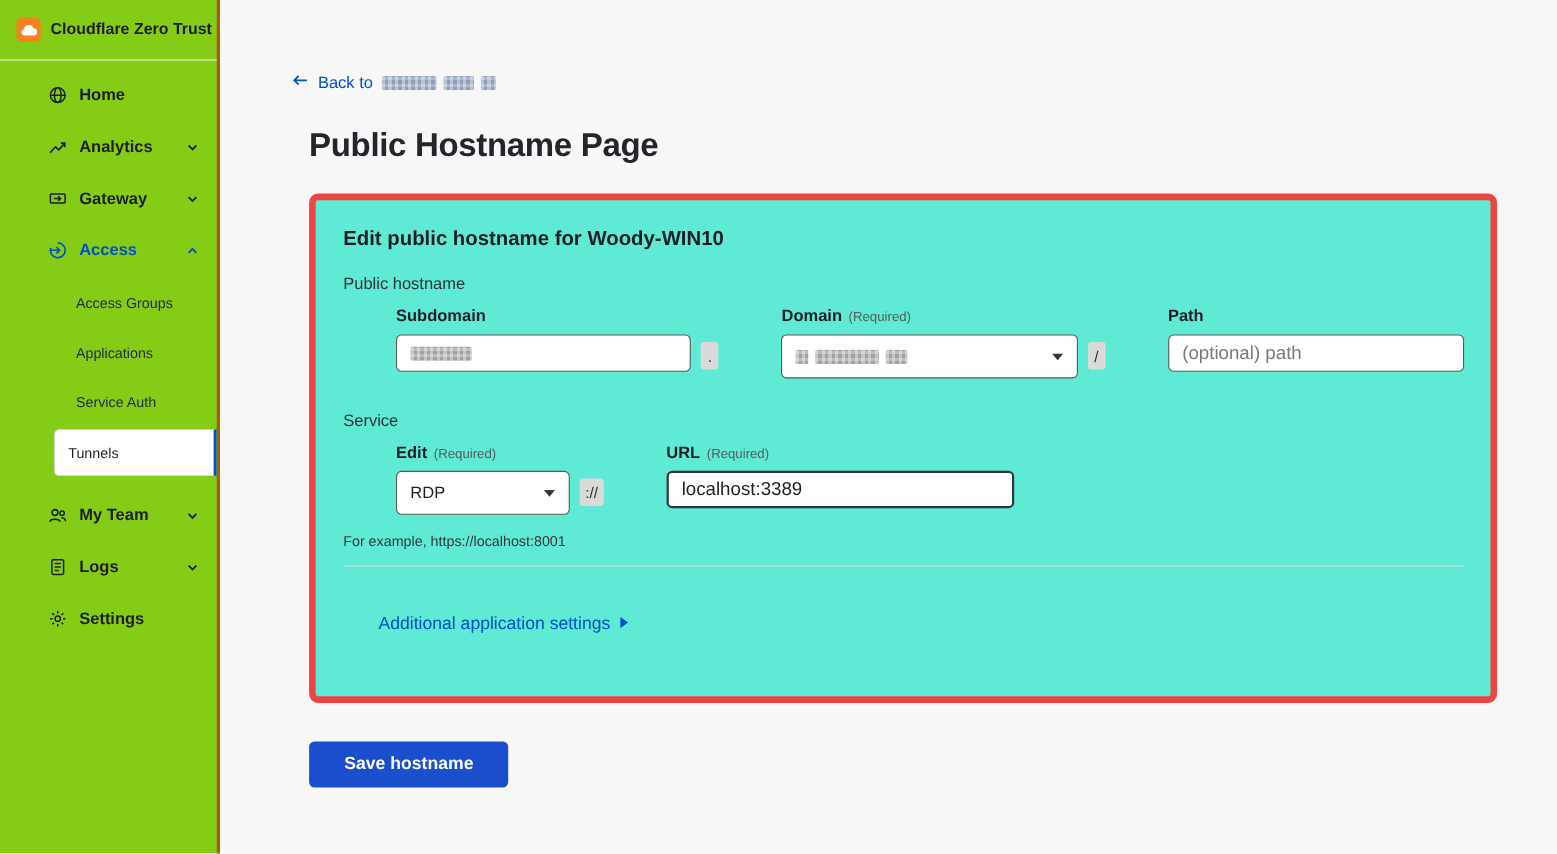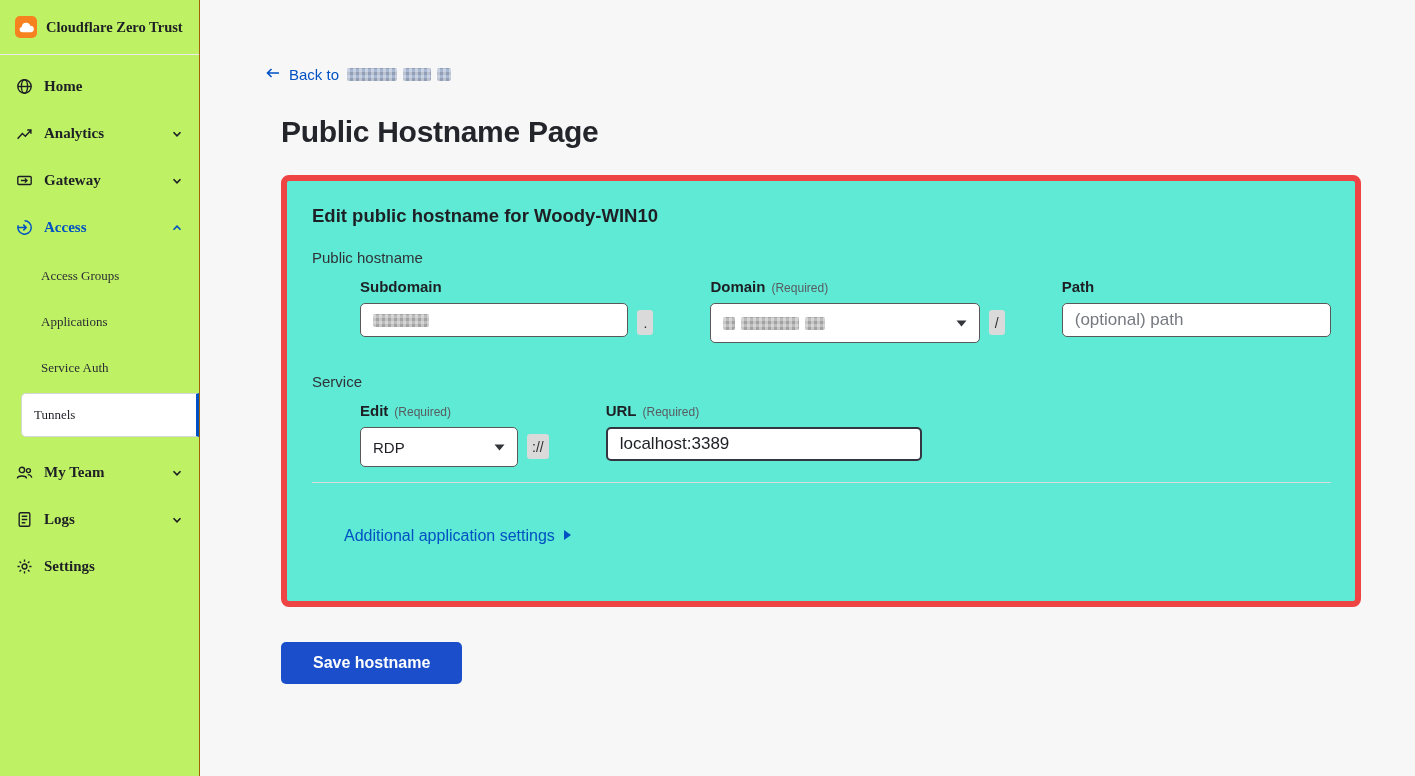--- a/index.html
+++ b/index.html
@@ -10,25 +10,25 @@
   *{box-sizing:border-box;}
   html,body{margin:0;padding:0;}
   body{
     width:1415px;height:776px;overflow:hidden;
     font-family:"Liberation Sans",sans-serif;
     background:#f7f7f8;color:#1d1f24;
   }
   .app{display:flex;width:100%;height:100%;}
 
   
-  .sidebar{width:200px;min-width:200px;background:#bef264;border-right:1px solid #a16207;height:100%;font-family:Liberation Serif, serif;}
+  .sidebar{width:200px;min-width:200px;background:#84cc16;border-right:3px solid #a16207;height:100%;}
   .brand{height:55px;display:flex;align-items:center;gap:9px;padding:0 15px;border-bottom:1px solid #ebebeb;}
   .logo{width:22px;height:22px;min-width:22px;background:var(--orange);border-radius:5px;display:flex;align-items:center;justify-content:center;}
   .brand-name{font-size:14.5px;font-weight:700;white-space:nowrap;}
-  .nav{padding-top:8px;}
+  .nav{padding-top:8px;padding-left:28px;}
   .nav-item{display:flex;align-items:center;gap:11px;padding:15px 16px;font-size:15px;font-weight:700;color:#1d1f24;cursor:pointer;}
   .nav-item .nicon{display:flex;align-items:center;}
   .nav-item .chev{margin-left:auto;display:flex;align-items:center;}
   .nav-item.active{color:var(--accent);}
   .subnav{padding:2px 0 6px;}
   .subnav-item{padding:15px 16px 15px 41px;font-size:13px;color:#2b2d33;cursor:pointer;}
   .subnav-item.boxed{
     margin:2px 0 6px 21px;padding:13px 12px;background:#fff;
     border:1px solid #d6d6d6;border-right:3px solid var(--accent);
     border-radius:5px 0 0 5px;font-weight:500;color:#1d1f24;
@@ -294,20 +294,21 @@
 
         <div class="field w-url">
           <label class="field-label">
             <span>URL</span>
             <span class="req">(Required)</span>
           </label>
           <input class="input url-input" type="text" value="localhost:3389" style="">
         </div>
       </div>
 
+      <div class="helper">For example, https://localhost:8001</div>
 
       <hr class="divider">
 
       <a class="additional-link">
         <span>Additional application settings</span>
         <span>
           <svg width="9" height="12" viewBox="0 0 9 12">
               <path d="M1 1l7 5-7 5z" fill="#0051c3"></path>
             </svg>
         </span>

